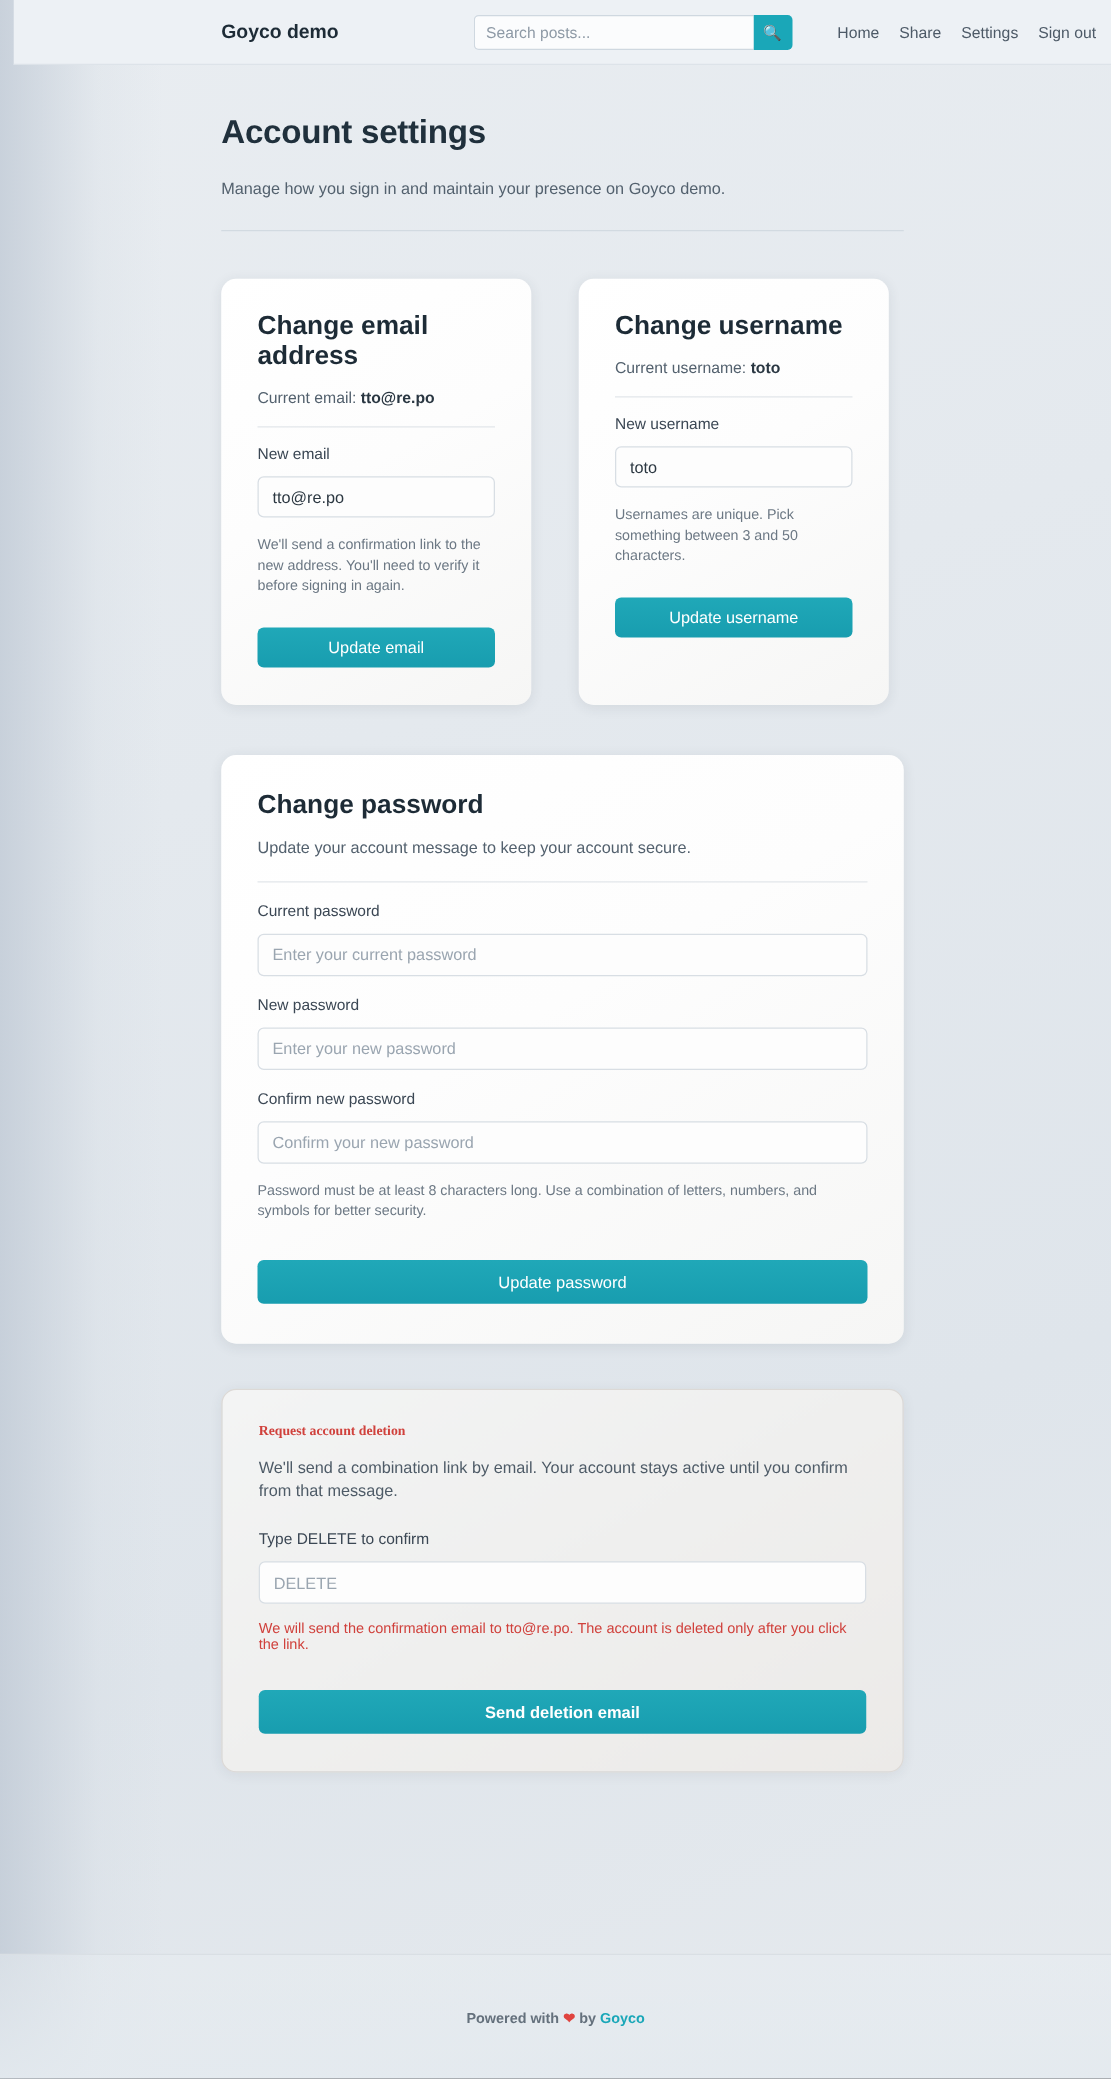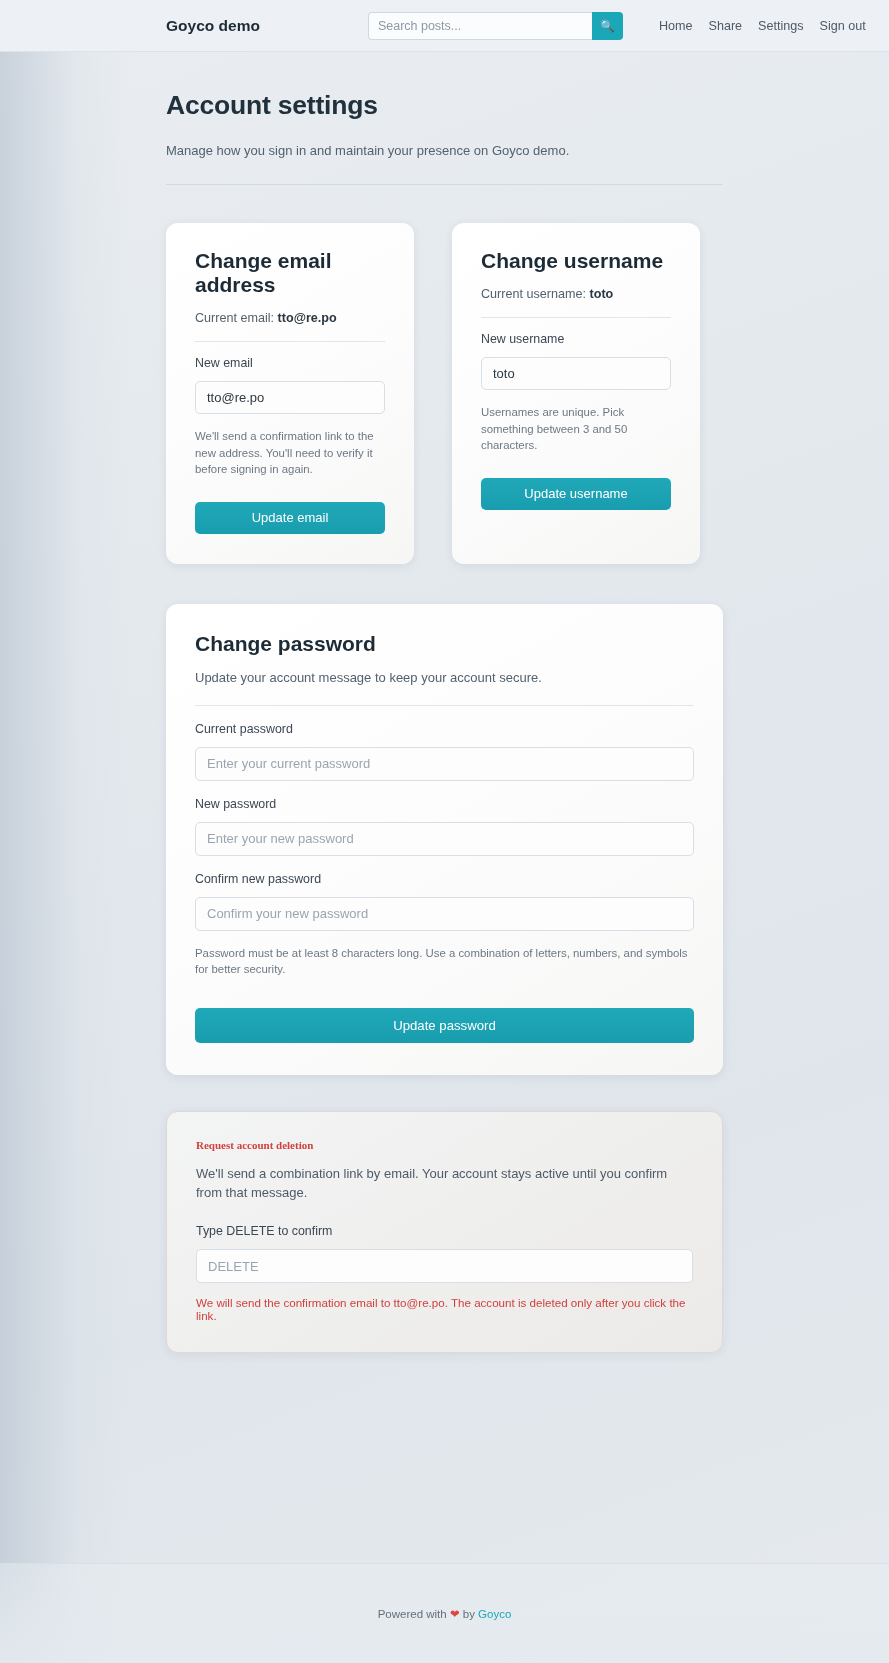--- a/index.html
+++ b/index.html
@@ -13,20 +13,21 @@
     font-family: "Liberation Sans", sans-serif;
     background: #0f0f10;
     overflow: hidden;
   }
   #page {
     position: relative;
     width: 889px;
     height: 1663px;
     background: linear-gradient(160deg, #e9edf1 0%, #e4e9ee 35%, #dfe5eb 70%, #e6eaee 100%);
     overflow: hidden;
+    padding-left: 11px;
   }
   
   #page::before {
     content: "";
     position: absolute;
     left: 0; top: 0; bottom: 0;
     width: 130px;
     background: linear-gradient(90deg, rgba(190,200,212,0.75) 0%, rgba(210,218,226,0.25) 60%, rgba(255,255,255,0) 100%);
     pointer-events: none;
   }
@@ -265,20 +266,21 @@
     height: 100px;
     border-top: 1px solid #d9dfe4;
     display: flex;
     align-items: center;
     justify-content: center;
     background: linear-gradient(180deg, rgba(232,237,241,0.5) 0%, rgba(228,234,239,0.9) 100%);
   }
   .footer-text {
     font-size: 11.5px;
     color: #64707c;
+    font-weight: bold;
   }
   .heart { color: #e0443f; }
   .footer-link { color: #1aa7b8; text-decoration: none; cursor: pointer; }
   .spacer-bottom { height: 150px; }
 </style>
 </head>
 <body>
 
 <div id="page">
 
@@ -352,20 +354,21 @@
       <p class="help-text">Password must be at least 8 characters long. Use a combination of letters, numbers, and symbols for better security.</p>
       <button class="btn-primary btn-wide">Update password</button>
     </div>
 
     <div class="card-danger">
       <h2 class="danger-title">Request account deletion</h2>
       <p class="danger-sub">We'll send a combination link by email. Your account stays active until you confirm from that message.</p>
       <div class="field-label" style="margin-top:22px;">Type DELETE to confirm</div>
       <input class="text-input" type="text" style="height: 34px;" placeholder="DELETE">
       <p class="danger-note">We will send the confirmation email to tto@re.po. The account is deleted only after you click the link.</p>
+      <button class="btn-danger">Send deletion email</button>
     </div>
 
     <div class="spacer-bottom"></div>
   </div>
 
   <div class="footer">
     <div class="footer-text">
       <span>Powered with</span>
       <span class="heart">❤</span>
       <span>by</span>

